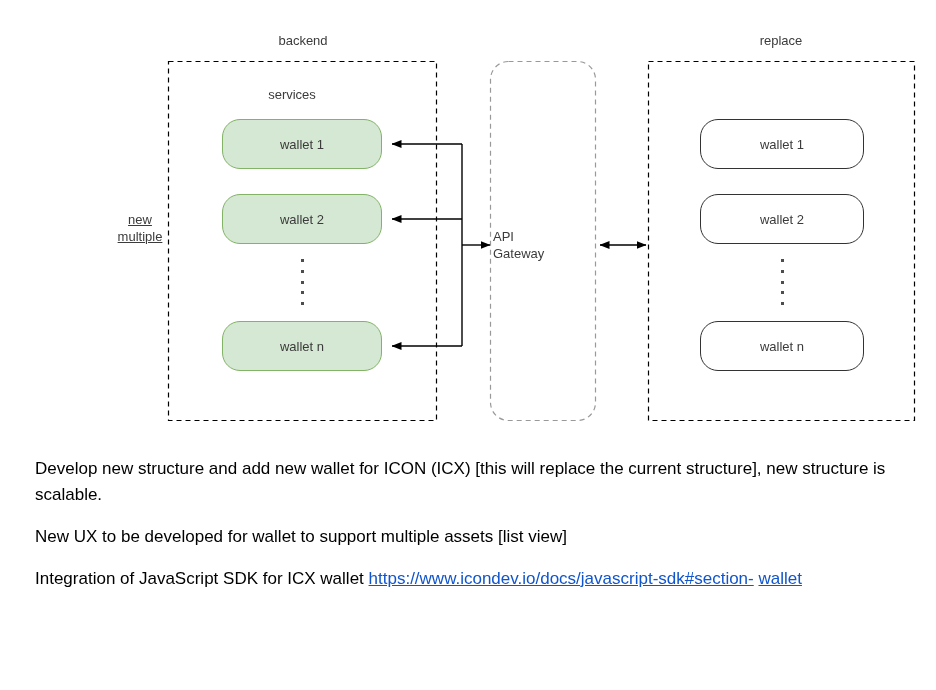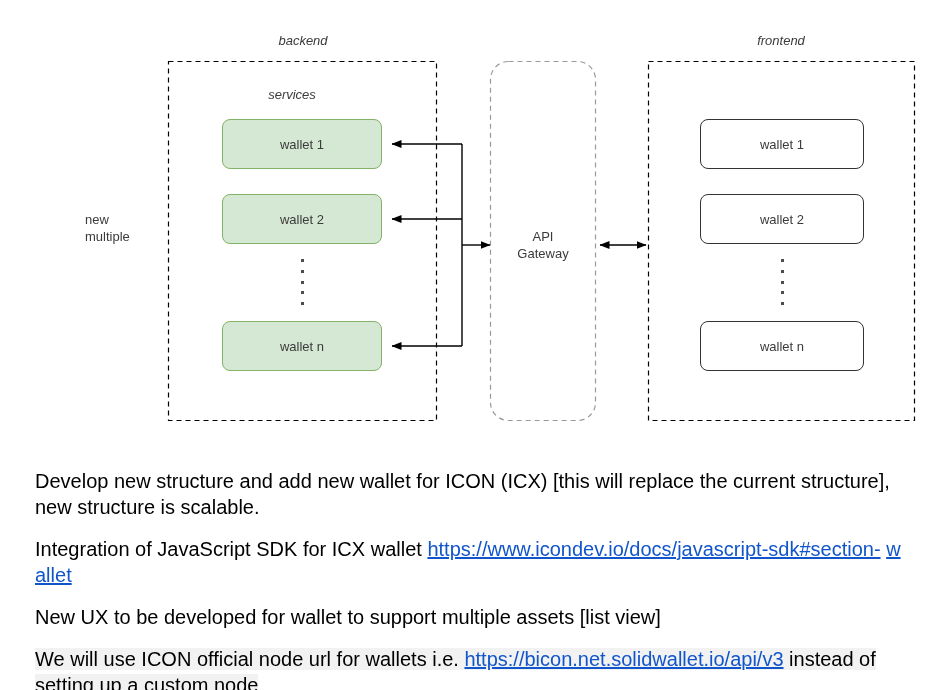--- a/index.html
+++ b/index.html
@@ -28,32 +28,31 @@
     display: block;
   }
 
   .zone-label {
     position: absolute;
     font-size: 13px;
     color: #3b3b3b;
     text-align: center;
     white-space: nowrap;
     line-height: 16px;
-    font-style: italic;
   }
 
   .node {
     position: absolute;
     box-sizing: border-box;
     display: flex;
     align-items: center;
     justify-content: center;
     font-size: 13px;
     color: #3b3b3b;
-    border-radius: 8px;
+    border-radius: 18px;
   }
   .node-service {
     background: #d5e8d4;
     border: 1.3px solid #82b366;
   }
   .node-client {
     background: #ffffff;
     border: 1.3px solid #333333;
   }
 
@@ -69,45 +68,46 @@
     display: block;
     width: 3px;
     height: 3px;
     background: #4d4d4d;
   }
 
   .gw-label {
     position: absolute;
     font-size: 13px;
     color: #3b3b3b;
+    text-align: left;
+    line-height: 17px;
+    white-space: nowrap;
+  }
+
+  .side-label {
+    position: absolute;
+    font-size: 13px;
+    color: #3b3b3b;
     text-align: center;
     line-height: 17px;
-    white-space: nowrap;
-  }
-
-  .side-label {
-    position: absolute;
-    font-size: 13px;
-    color: #3b3b3b;
-    text-align: left;
-    line-height: 17px;
+    text-decoration: underline;
   }
 
   
   #copy {
     position: absolute;
     left: 35px;
     top: 456px;
     width: 866px;
   }
   .para {
-    font-size: 20px;
+    font-size: 17px;
     line-height: 26px;
     color: #000000;
-    margin: 12px 0 16px 0;
+    margin: 0 0 16px 0;
   }
   .para:last-child { margin-bottom: 0; }
   .lnk {
     color: #1155cc;
     text-decoration: underline;
     word-break: break-all;
   }
   .hl {
     background: #f2f2f2;
   }
@@ -146,21 +146,21 @@
       <path d="M462,245 L490,245" marker-end="url(#ah)"></path>
     </g>
 
     <g stroke="#000000" stroke-width="1.4" fill="none">
       <path d="M600,245 L646,245" marker-end="url(#ah)" marker-start="url(#ahr)"></path>
     </g>
   </svg>
 
   <div class="zone-label" style="left:243px; top:33px; width:120px;">backend</div>
 
-  <div class="zone-label" style="left:721px; top:33px; width:120px;">frontend</div>
+  <div class="zone-label" style="left:721px; top:33px; width:120px;">replace</div>
 
   <div class="zone-label" style="left:232px; top:87px; width:120px;">services</div>
 
   <div class="side-label" style="left:85px; top:211px; width:110px;">
     <div>new</div>
     <div>multiple</div>
   </div>
 
   <div class="node node-service" style="left:222px; top:119px; width:160px; height:50px;">
     <span>wallet 1</span>
@@ -209,24 +209,21 @@
 
 </div>
 
 <div id="copy">
 
   <p class="para">
     <span>Develop new structure and add new wallet for ICON (ICX) [this will replace the current structure], new structure is scalable.</span>
   </p>
 
   <p class="para">
+    <span>New UX to be developed for wallet to support multiple assets [list view]</span>
+  </p>
+
+  <p class="para">
     <span>Integration of JavaScript SDK for ICX wallet </span><a class="lnk" href="#">https://www.icondev.io/docs/javascript-sdk#section-</a><span> </span><a class="lnk" href="#">wallet</a>
   </p>
 
-  <p class="para">
-    <span>New UX to be developed for wallet to support multiple assets [list view]</span>
-  </p>
-
-  <p class="para">
-    <span class="hl">We will use ICON official node url for wallets i.e. </span><a class="lnk hl" href="#">https://bicon.net.solidwallet.io/api/v3</a><span class="hl"> instead of setting up a custom node</span>
-  </p>
 
 </div>
 
 </body></html>

